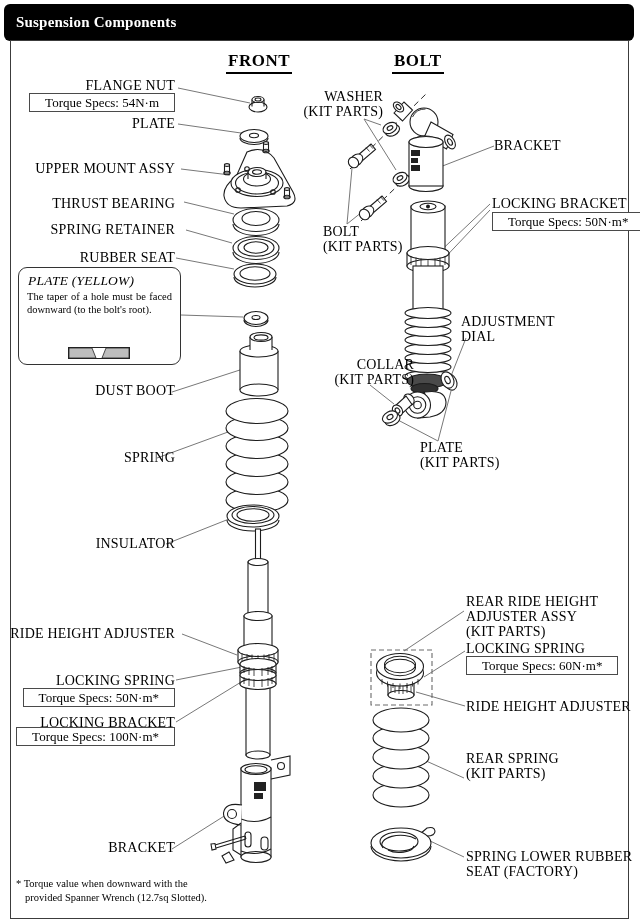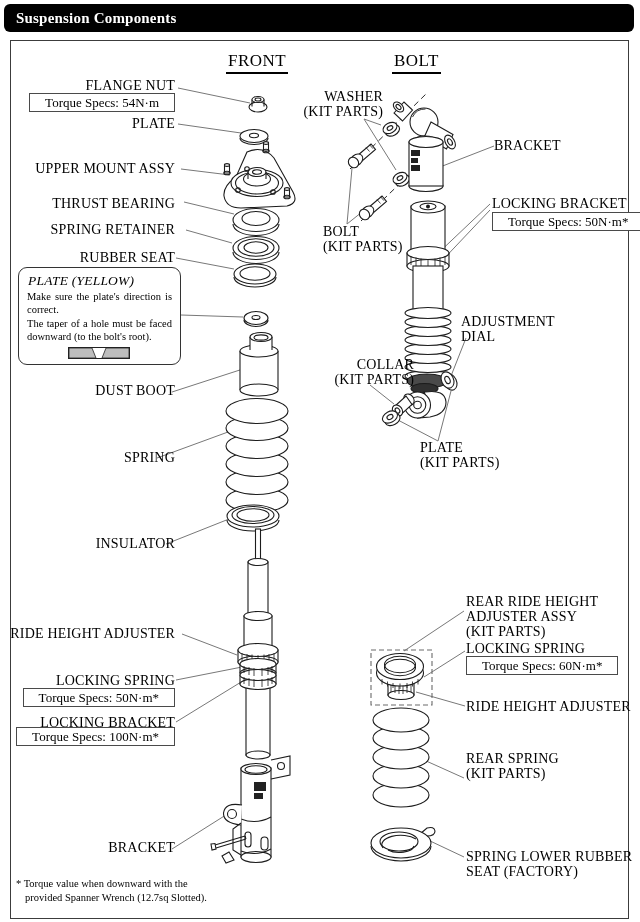--- a/index.html
+++ b/index.html
@@ -1,28 +1,28 @@
 <!DOCTYPE html>
 <html><head>
 <meta charset="utf-8">
 <style>
   html,body{margin:0;padding:0;background:#fff;}
   .screen{position:relative;width:640px;height:922px;background:#fff;overflow:hidden;
           font-family:"Liberation Serif","DejaVu Serif",serif;color:#000;}
-  .banner{position:absolute;left:4px;top:4px;width:630px;height:28px;background:#000;
+  .banner{position:absolute;left:4px;top:4px;width:630px;height:37px;background:#000;
           border-radius:6px;display:flex;align-items:center;}
   .banner span{color:#fff;font-weight:bold;font-size:15px;padding-left:12px;letter-spacing:.2px;}
   .frame{position:absolute;left:10px;top:40px;width:617px;height:877px;border:1px solid #3c3c3c;}
   svg.diag{position:absolute;left:0;top:0;width:640px;height:922px;z-index:1;}
   .lbl{position:absolute;z-index:2;font-size:14px;line-height:15px;white-space:nowrap;letter-spacing:.2px;}
   .fr{right:465px;text-align:right;}
   .rr{right:257px;text-align:right;}
   .tq{position:absolute;z-index:2;border:1px solid #4a4a4a;background:#fff;padding:0 15px;
       font-size:13px;line-height:17px;white-space:nowrap;}
-  .hdr{position:absolute;z-index:2;font-size:17px;font-weight:normal;letter-spacing:.5px;
+  .hdr{position:absolute;z-index:2;font-size:17px;font-weight:bold;letter-spacing:.5px;
        border-bottom:2px solid #000;padding:0 2px 1px 2px;}
   .note{position:absolute;z-index:2;left:18px;top:267px;width:161px;height:96px;
         border:1.5px solid #333;border-radius:9px;background:#fff;}
   .note .nt{margin:5px 0 0 9px;font-size:13.5px;letter-spacing:.2px;font-style:italic;}
   .note .nl{margin:2px 8px 0 8px;font-size:10.5px;line-height:12.5px;text-align:justify;}
   .note svg{position:absolute;left:49px;top:78px;}
   .fnote{position:absolute;z-index:2;font-size:10.5px;line-height:13px;white-space:nowrap;}
 </style>
 </head>
 <body>
@@ -368,21 +368,20 @@
   <div class="lbl fr" style="top:536px">INSULATOR</div>
   <div class="lbl fr" style="top:626px">RIDE HEIGHT ADJUSTER</div>
   <div class="lbl fr" style="top:673px">LOCKING SPRING</div>
   <div class="tq" style="right:465px;top:688px">Torque Specs: 50N·m*</div>
   <div class="lbl fr" style="top:715px">LOCKING BRACKET</div>
   <div class="tq" style="right:465px;top:727px">Torque Specs: 100N·m*</div>
   <div class="lbl fr" style="top:840px">BRACKET</div>
 
   <div class="note">
     <div class="nt">PLATE (YELLOW)</div>
-    <div class="nl">Make sure the plate's direction is correct.</div>
     <div class="nl">The taper of a hole must be faced downward (to the bolt's root).</div>
     <svg width="62" height="14" viewBox="0 0 62 14">
       <rect x="0.5" y="1.5" width="61" height="11" fill="#fff" stroke="#222"></rect>
       <polygon points="1,2 24,2 28,12 1,12" fill="#bdbdbd" stroke="#222" stroke-width="0.8"></polygon>
       <polygon points="61,2 38,2 34,12 61,12" fill="#bdbdbd" stroke="#222" stroke-width="0.8"></polygon>
     </svg>
   </div>
 
   <div class="lbl rr" style="top:89px">
     <div>WASHER</div>

